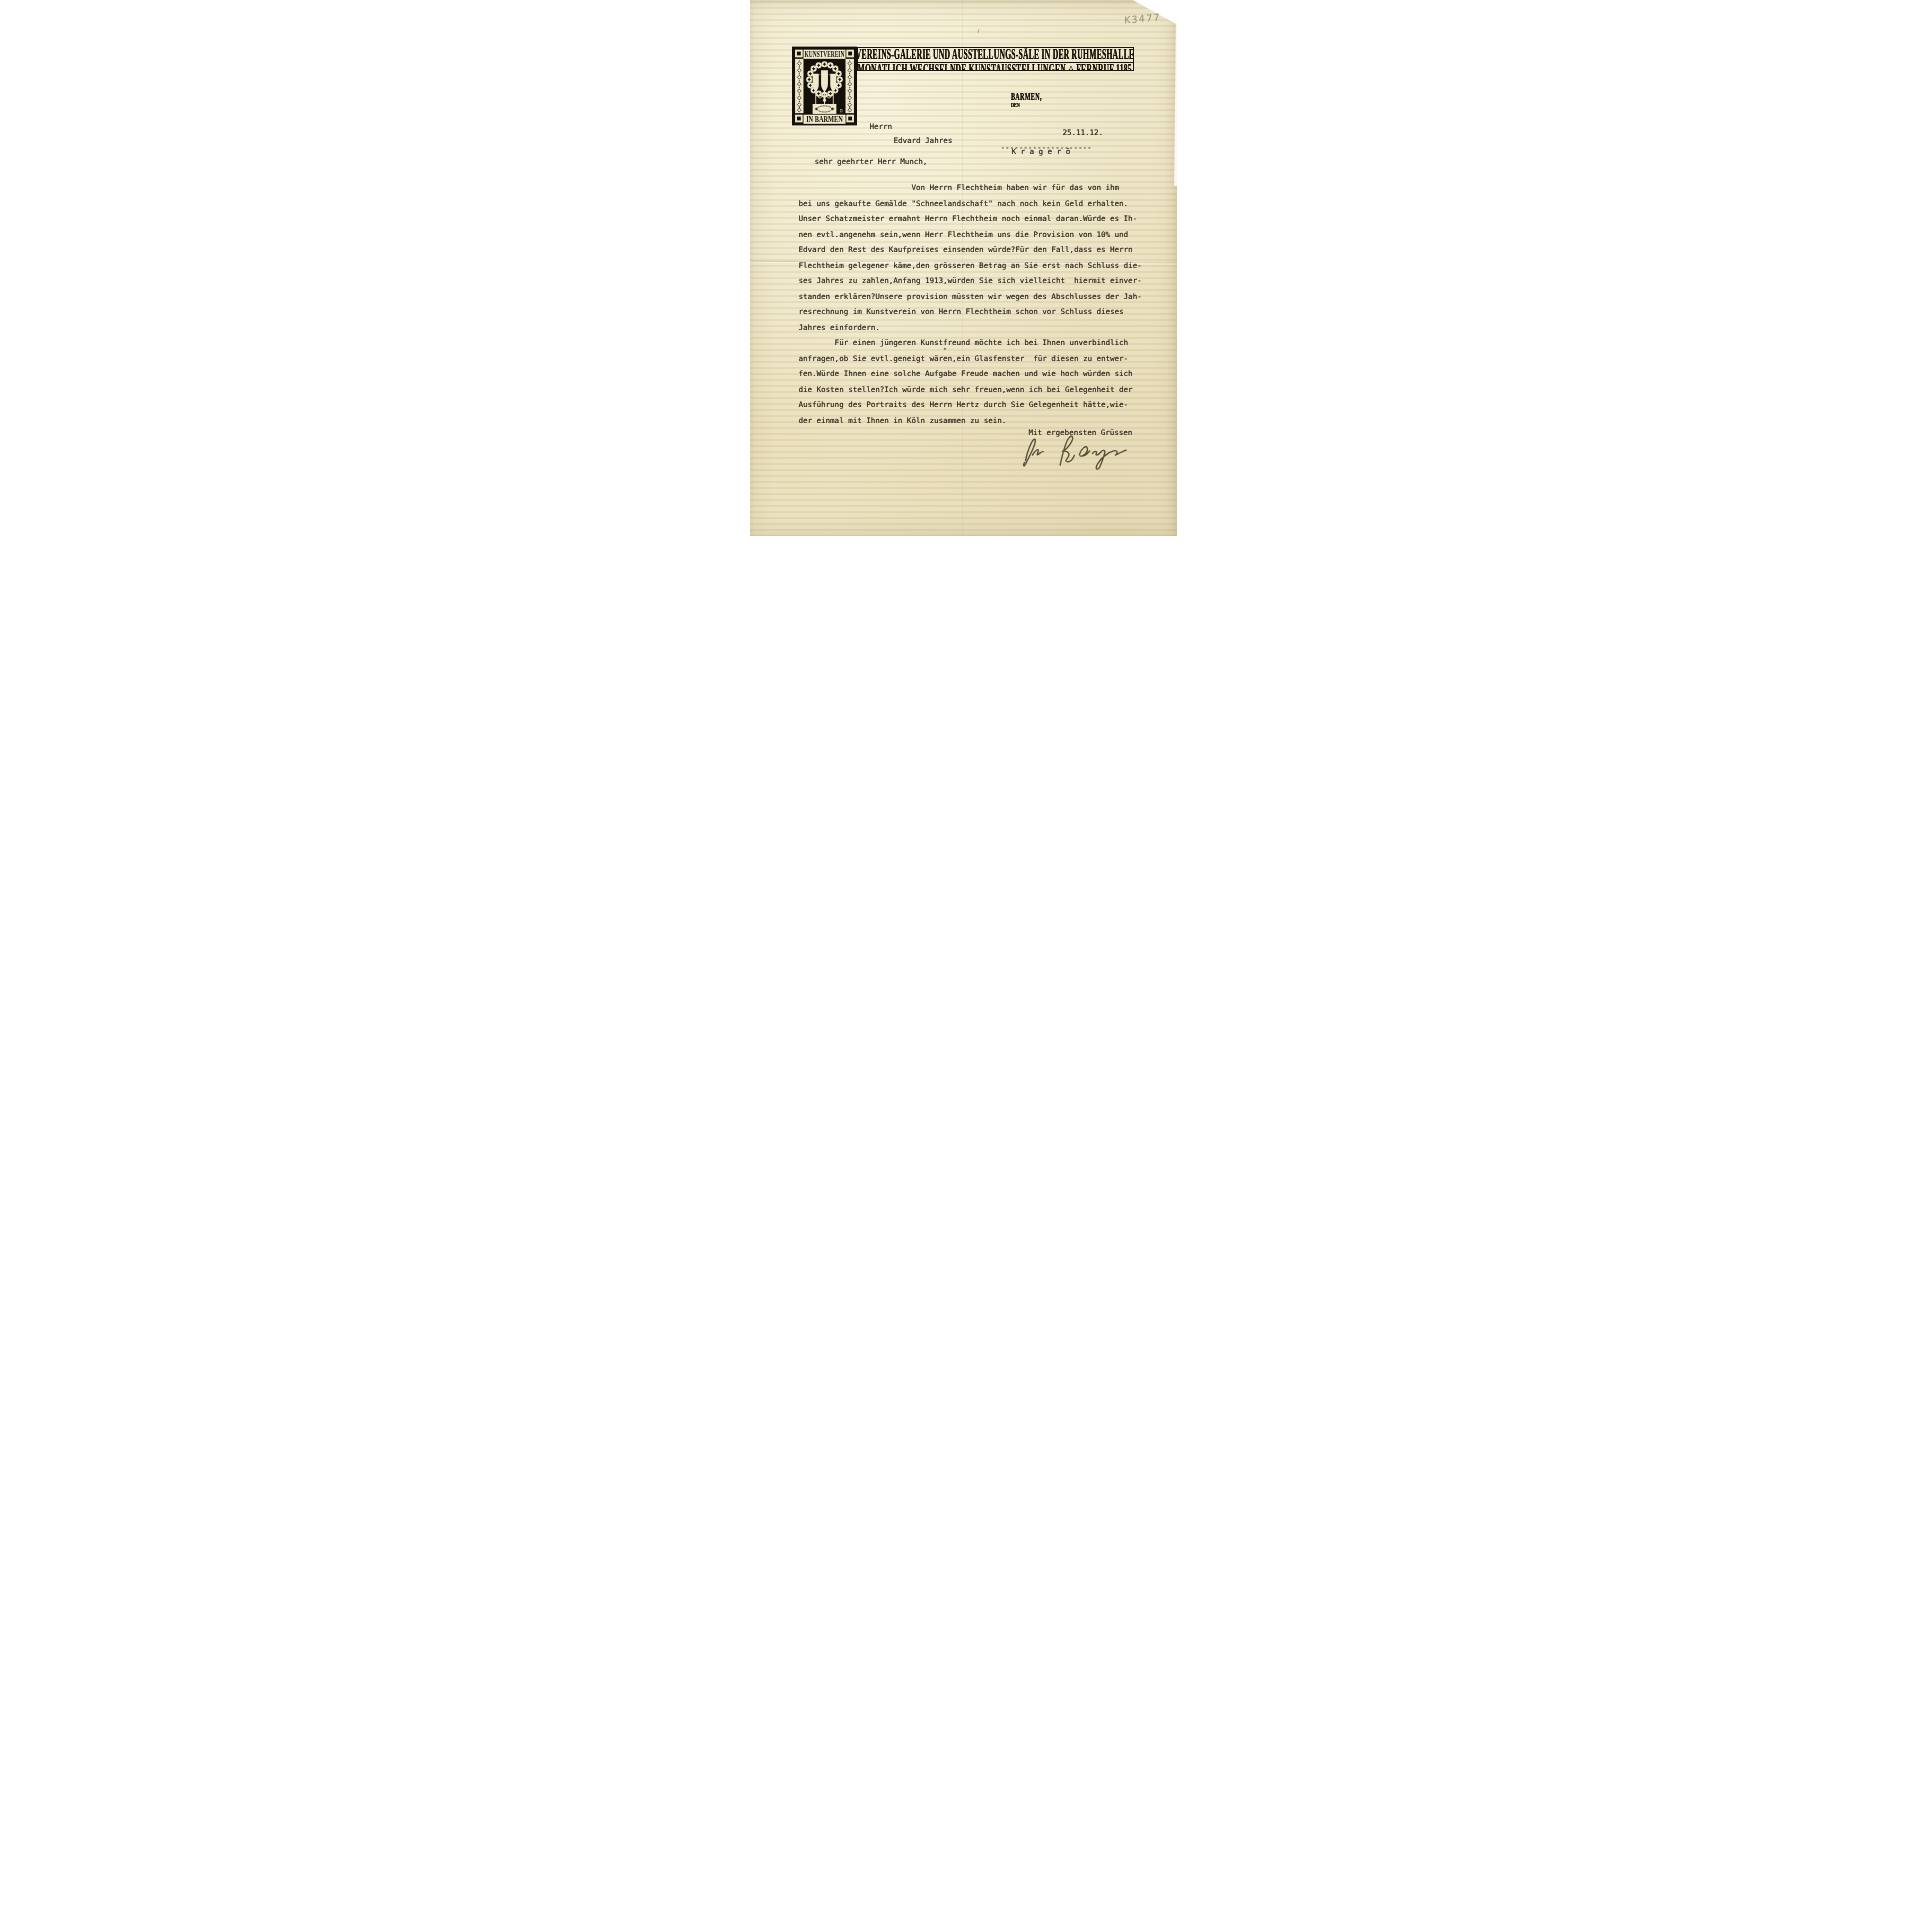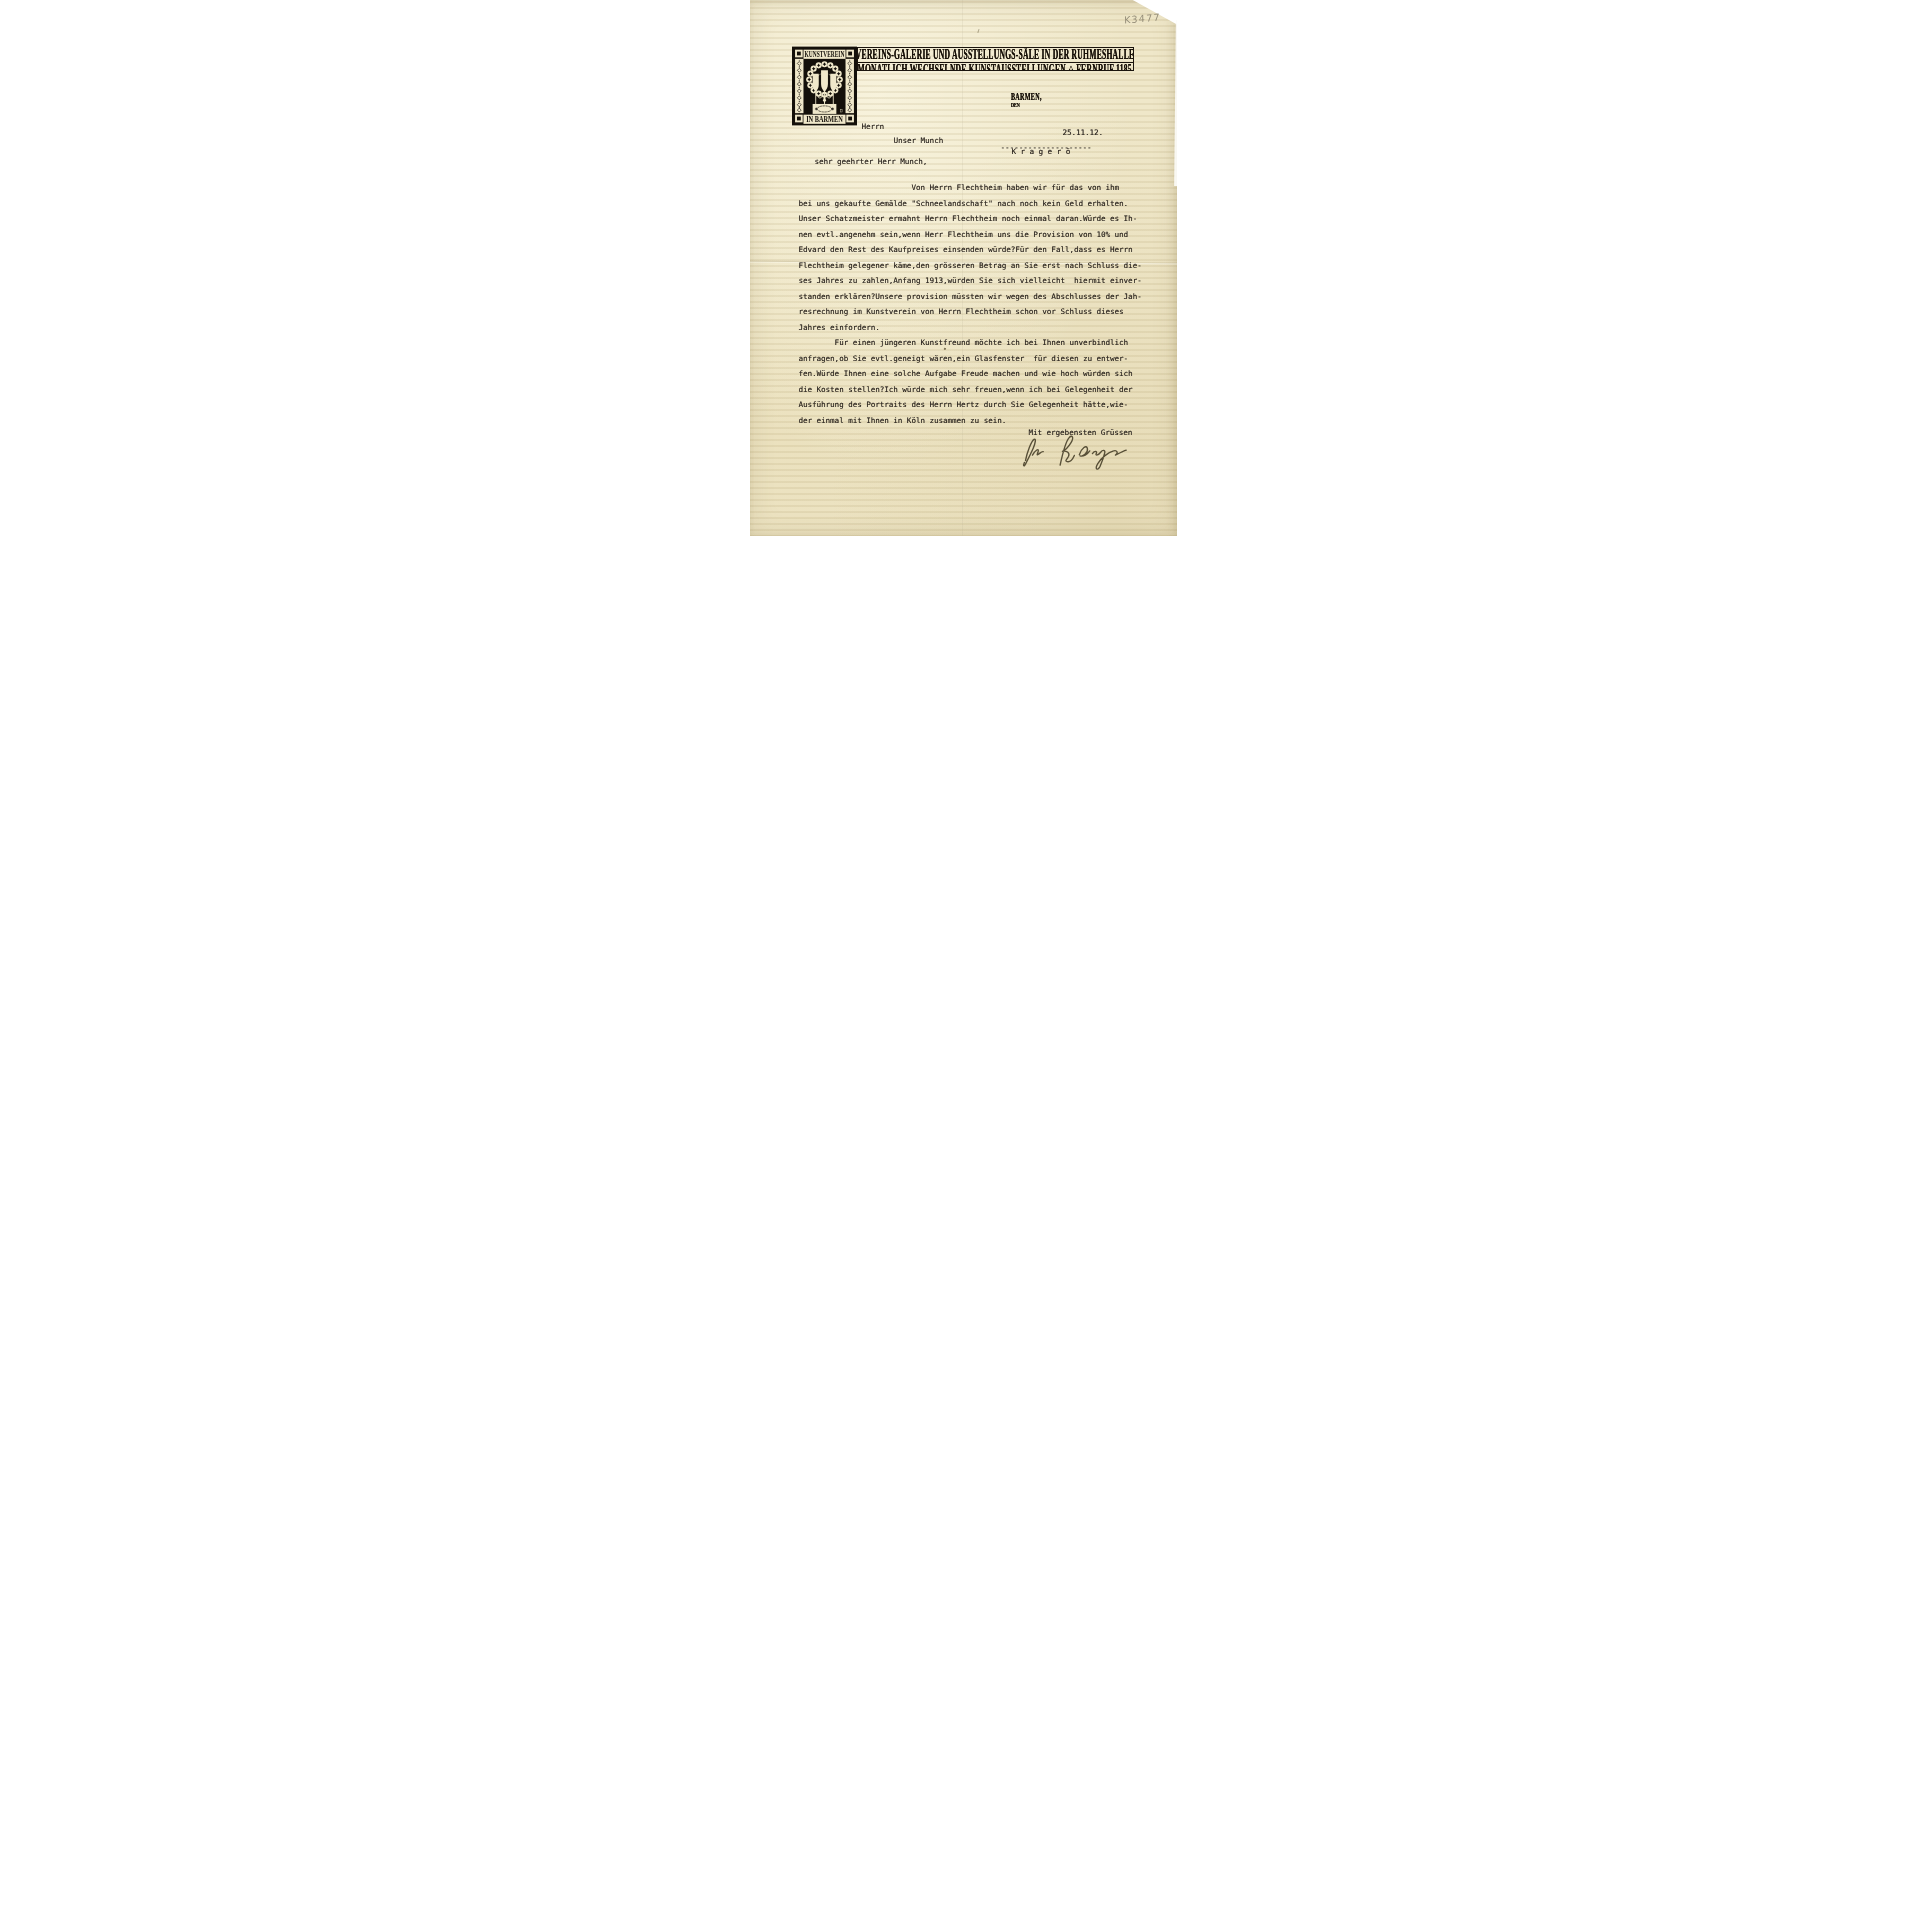--- a/index.html
+++ b/index.html
@@ -36,21 +36,21 @@
   
   .dateline-printed{position:absolute;left:261px;top:92px;display:flex;align-items:baseline;color:#171008;
       font-family:"Liberation Serif",serif;font-weight:bold;white-space:nowrap;flex-direction:column;}
   .barmen{font-size:8.5px;transform:scale(0.72,1.15);transform-origin:left bottom;letter-spacing:0.4px;text-shadow:0 0 0.2px #171008;}
   .den{font-size:5.4px;margin-left:-3.1px;transform:scale(0.78,1.1);transform-origin:left bottom;text-shadow:0 0 0.2px #171008;}
   .tw{font-family:"DejaVu Sans Mono",monospace;font-size:7.5px;color:#2b2520;
       text-shadow:0.2px 0.2px 0.3px rgba(40,32,24,0.55);white-space:pre;}
   .typed-date{position:absolute;left:313px;top:92px;margin-top:36px;}
 
   
-  .herrn{position:absolute;left:112px;top:122px;}
+  .herrn{position:absolute;left:120px;top:122px;}
   .recipient-name{position:absolute;left:144px;top:136px;}
   .recipient-place{position:absolute;left:262px;top:135px;margin-top:12px;}
   .place-underline{position:absolute;left:251px;top:143px;letter-spacing:0.04px;}
   .salutation{position:absolute;left:65px;top:157px;}
   .body-block{position:absolute;left:49px;top:180px;line-height:15.5px;}
   .closing{position:absolute;left:239px;top:428px;padding-left:40px;}
   .signature{position:absolute;left:264px;top:431px;}
 
   .pencil-note{position:absolute;left:374px;top:13px;font-family:"DejaVu Sans",sans-serif;font-size:9.6px;
       color:#8d8672;letter-spacing:1.2px;transform:rotate(-5deg) skewX(-4deg);opacity:.9;}
@@ -176,21 +176,21 @@
     </div>
   </div>
 
   <div class="dateline-printed">
     <span class="barmen">BARMEN,</span>
     <span class="den">DEN</span>
   </div>
   <div class="tw typed-date">25.11.12.</div>
 
   <div class="tw herrn">Herrn</div>
-  <div class="tw recipient-name">Unser Munch</div>
+  <div class="tw recipient-name">Edvard Jahres</div>
   <div class="tw recipient-place">K r a g e r ö</div>
   <div class="tw place-underline">--------------------</div>
 
   <div class="tw salutation">sehr geehrter Herr Munch,</div>
 
   <div class="body-block">
     <div class="tw">                         Von Herrn Flechtheim haben wir für das von ihm</div>
     <div class="tw">bei uns gekaufte Gemälde "Schneelandschaft" nach noch kein Geld erhalten.</div>
     <div class="tw">Unser Schatzmeister ermahnt Herrn Flechtheim noch einmal daran.Würde es Ih-</div>
     <div class="tw">nen evtl.angenehm sein,wenn Herr Flechtheim uns die Provision von 10% und</div>

